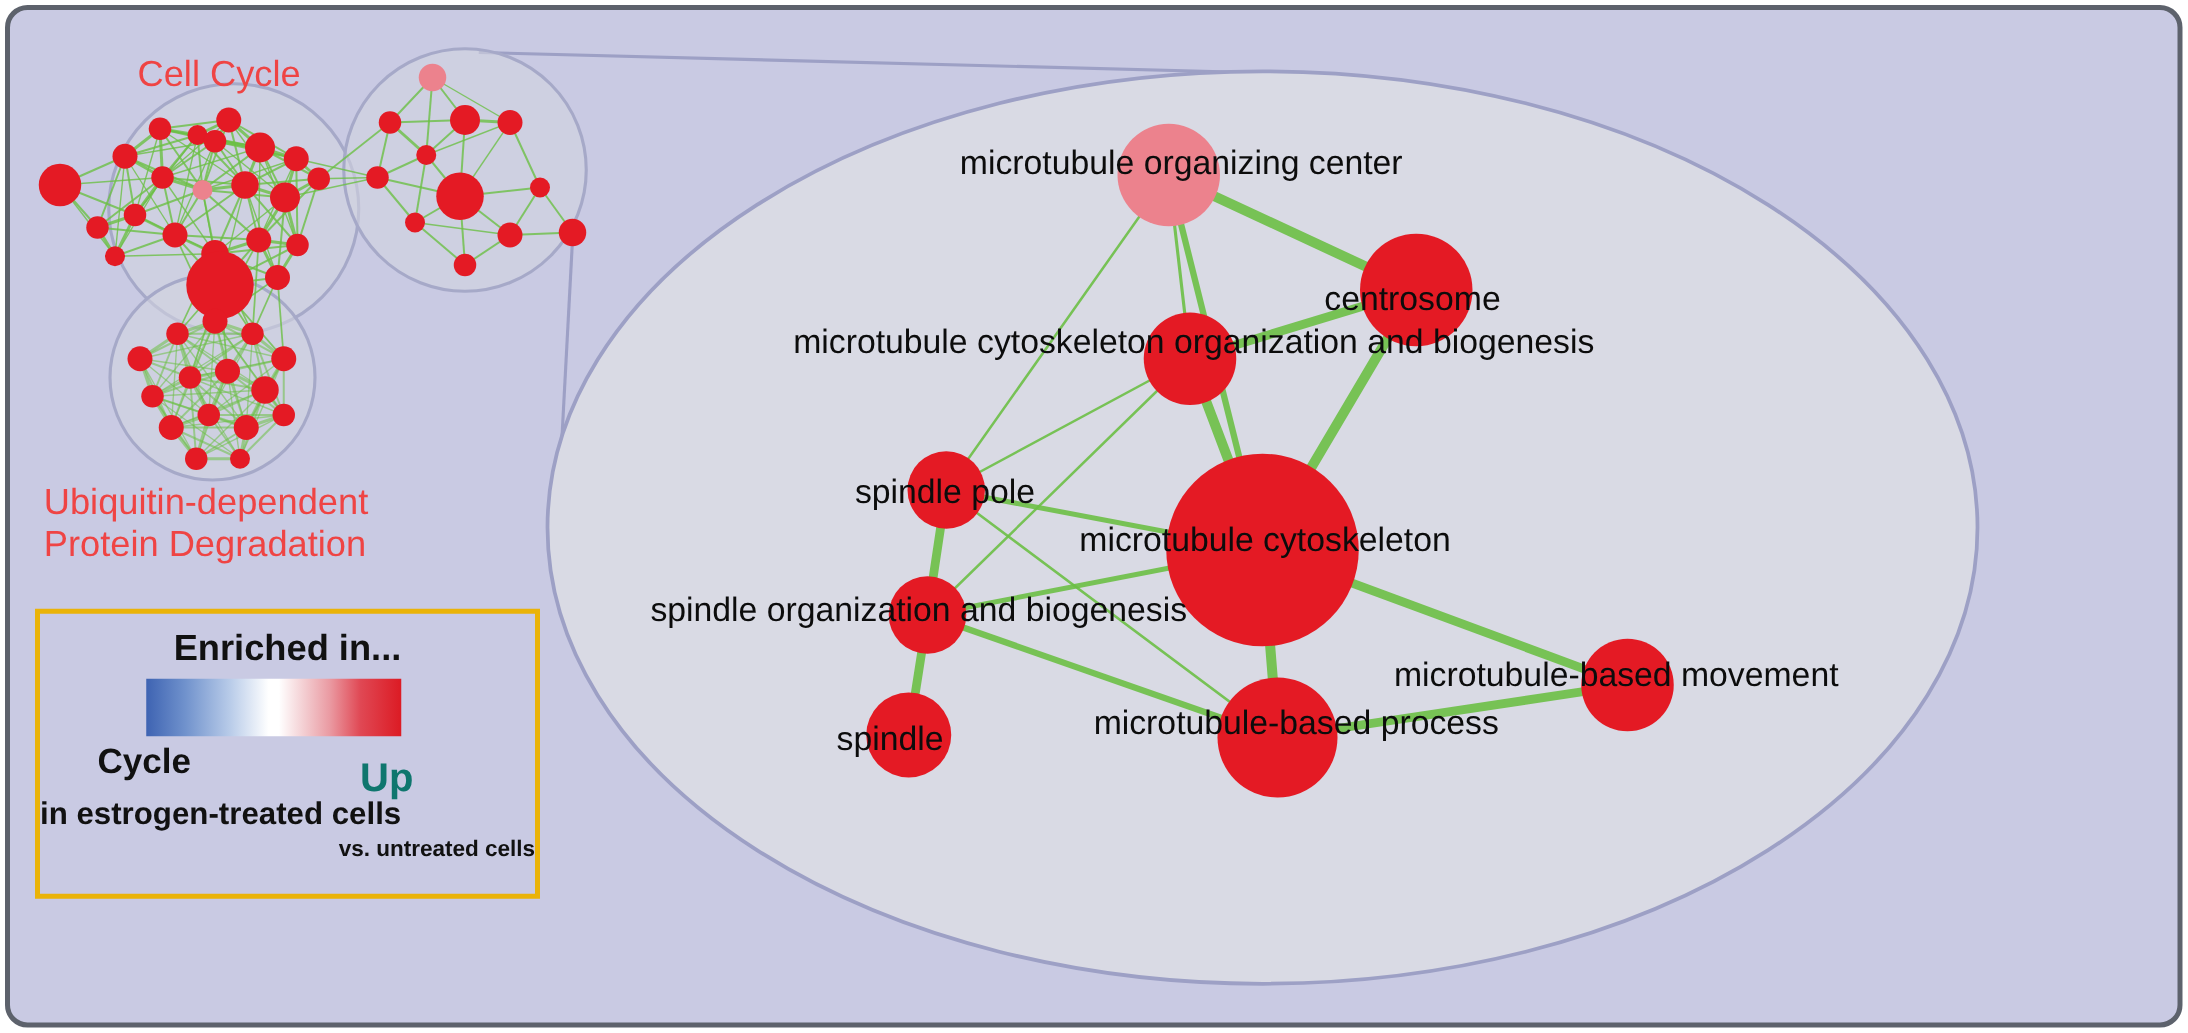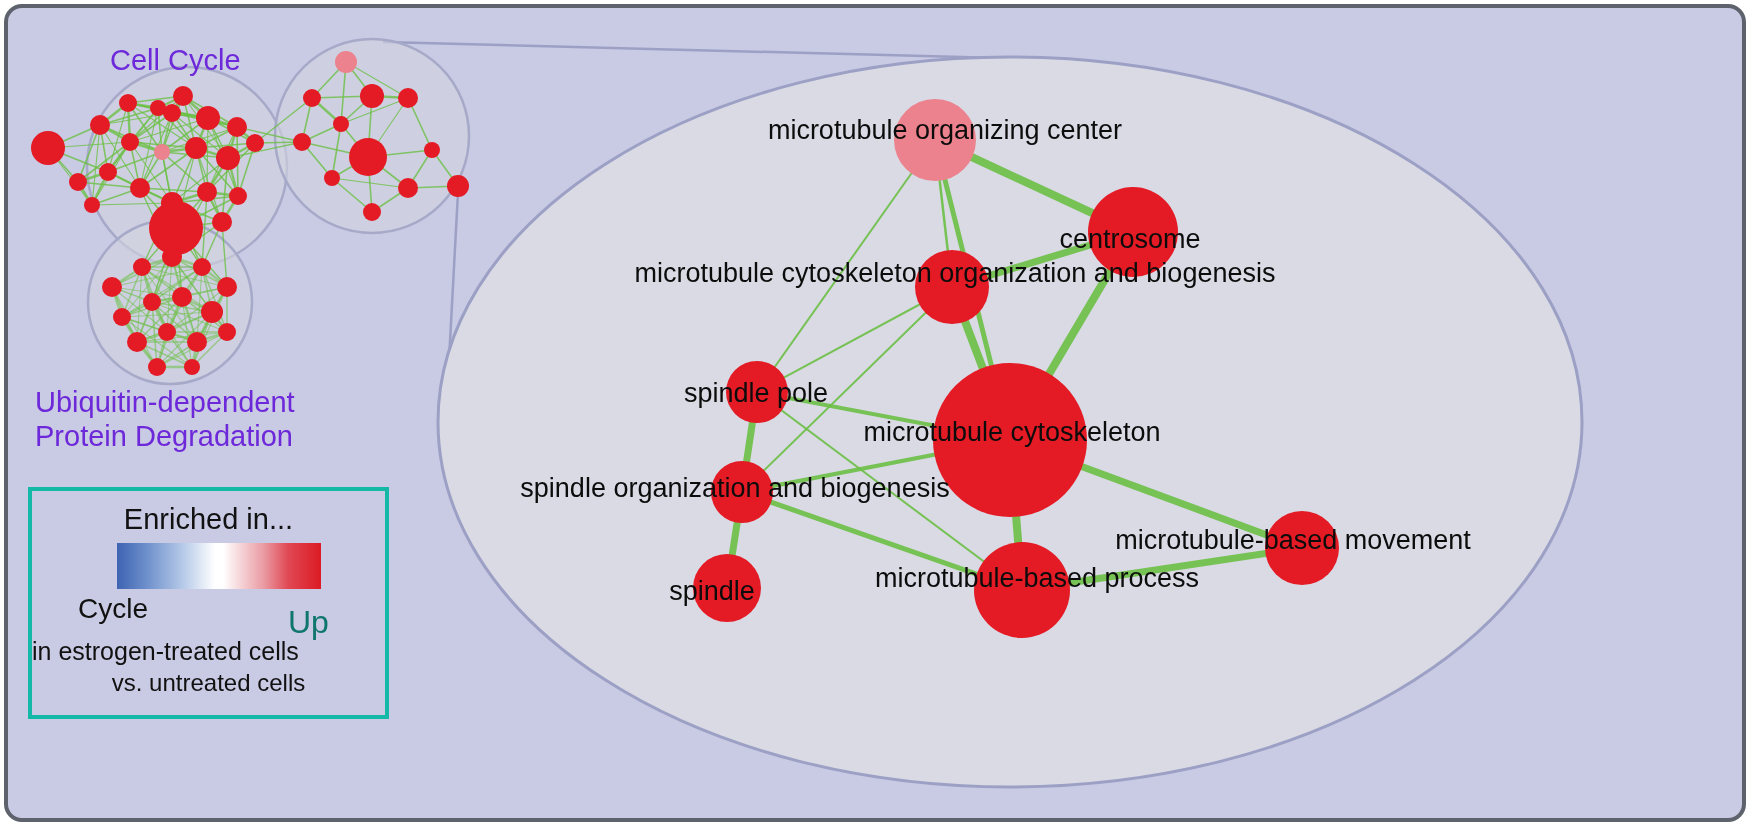--- a/index.html
+++ b/index.html
@@ -1,30 +1,30 @@
 <!DOCTYPE html>
 <html><head>
 <meta charset="utf-8">
 <style>
   html,body{margin:0;padding:0;background:#ffffff;font-family:"Liberation Sans",sans-serif;}
   .canvas{position:relative;width:1750px;height:826px;}
   svg.netsvg{position:absolute;left:0;top:0;}
   .overlay-label{position:absolute;line-height:1.16;}
-  .gray-title{color:#6d28d9;font-size:29px;}
+  .gray-title{color:#ef4444;font-size:29px;}
   .black-title{color:#141414;font-size:30px;text-align:center;}
   .pre{white-space:pre-line;}
   
-  .legend{position:absolute;left:28px;top:487px;width:361px;height:232px;border:4px solid #14b8a6;box-sizing:border-box;}
+  .legend{position:absolute;left:28px;top:487px;width:404px;height:232px;border:4px solid #eab308;box-sizing:border-box;font-weight:bold;}
   .legend-title{position:absolute;left:0;top:12px;width:100%;text-align:center;font-size:29px;color:#111;}
   .legend-bar{position:absolute;left:85px;top:52px;width:204px;height:46px;
     background:linear-gradient(90deg,#3e63b2 0%,#6f91cc 15%,#b9cce9 33%,#ffffff 48%,#ffffff 52%,#f3cdd1 62%,#ea9aa2 72%,#e04854 84%,#dc1b24 100%);}
   .legend-down{position:absolute;left:46px;top:102px;font-size:28px;color:#111;}
   .legend-up{position:absolute;left:256px;top:102px;font-size:32px;color:#0f766e;margin-top:11px;}
   .legend-cap1{position:absolute;left:0;top:146px;width:100%;font-size:25px;color:#111;}
-  .legend-cap2{position:absolute;left:0;top:178px;width:100%;text-align:center;font-size:24px;color:#111;}
+  .legend-cap2{position:absolute;left:0;top:178px;width:100%;text-align:right;font-size:18px;color:#111;}
   text{font-family:"Liberation Sans",sans-serif;}
 </style>
 </head>
 <body>
 
 <div class="canvas">
 
   <svg class="netsvg" id="network-svg" width="1750" height="826" viewBox="0 0 1750 826">
       <rect x="6" y="6" width="1738" height="814" rx="16" fill="#c9cae3"></rect>
       <g>

